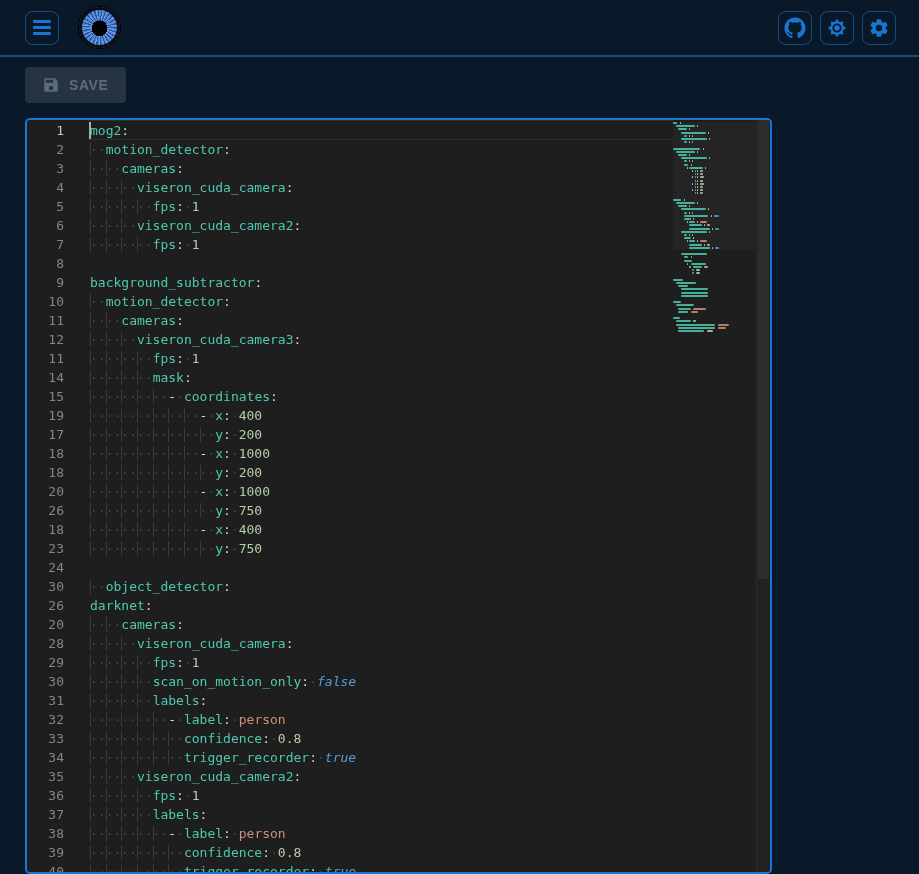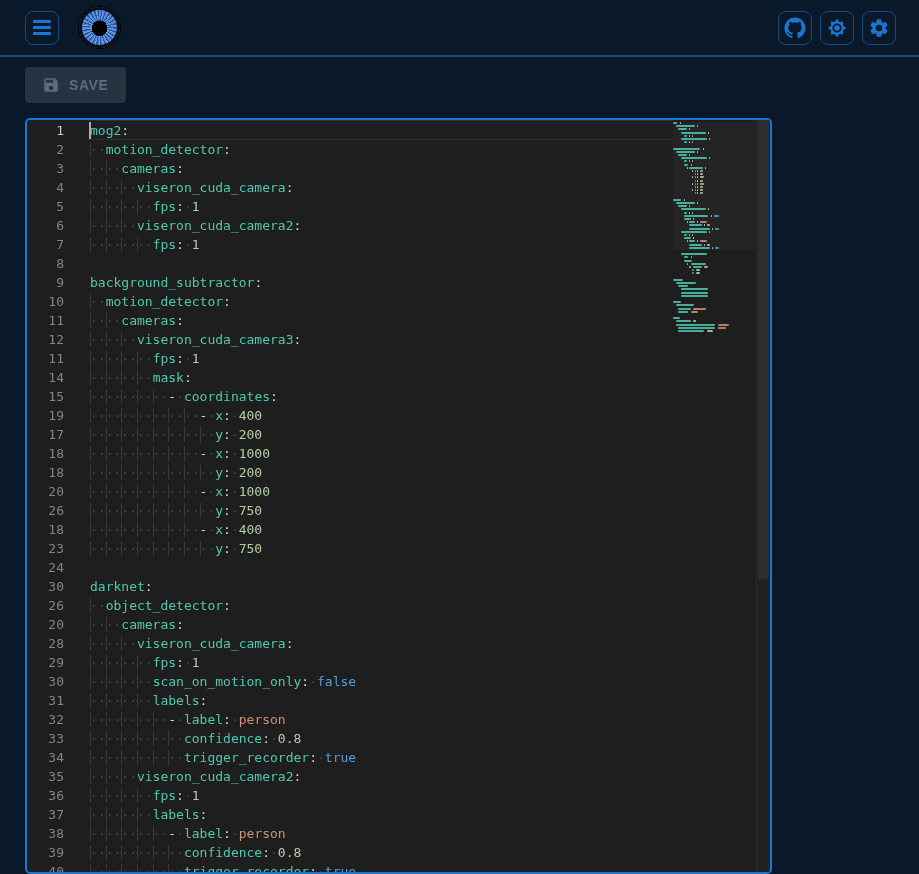--- a/index.html
+++ b/index.html
@@ -47,21 +47,21 @@
                 text-align:right; padding-right:26px; }
   .gutter .ln.active { color:#c6c6c6; }
   .codecol { position:absolute; left:63px; top:1px; right:97px; }
   .line { height:19px; line-height:19px; font-size:13px; white-space:pre; }
   .tok-ws { color:#454545; }
   .tok-ws.lead { background-image:repeating-linear-gradient(90deg,#3a3a3a 0,#3a3a3a 1px,transparent 1px,transparent 2ch); }
   .tok-key { color:#4ec9b0; }
   .tok-op { color:#d4d4d4; }
   .tok-num { color:#b5cea8; }
   .tok-str { color:#ce9178; }
-  .tok-bool { color:#569cd6; }
+  .tok-bool { color:#569cd6;font-style:italic; }
   .cursor { position:absolute; left:62px; top:2px; width:2px; height:17px; background:#aeafad; }
 
   .minimap { position:absolute; top:2px; right:15px; width:82px; height:218px; }
   .mrow { position:absolute; height:2px; border-radius:1px; opacity:.85; }
   .mslider { position:absolute; top:0; left:0; width:82px; height:128px;
              background:rgba(121,121,121,.07); }
   .scrollcol { position:absolute; top:0; right:0; bottom:0; width:14px;
                background:#212121; border-left:1px solid #2c2c2c; }
   .scrollcol .slider { position:absolute; top:0; left:1px; right:1px; height:61%;
                        background:rgba(121,121,121,.14); border-radius:2px; }
@@ -178,22 +178,22 @@
       <div class="line"><span class="tok-ws lead">··········</span><span class="tok-op">-</span><span class="tok-ws">·</span><span class="tok-key">coordinates</span><span class="tok-op">:</span></div>
       <div class="line"><span class="tok-ws lead">··············</span><span class="tok-op">-</span><span class="tok-ws">·</span><span class="tok-key">x</span><span class="tok-op">:</span><span class="tok-ws">·</span><span class="tok-num">400</span></div>
       <div class="line"><span class="tok-ws lead">················</span><span class="tok-key">y</span><span class="tok-op">:</span><span class="tok-ws">·</span><span class="tok-num">200</span></div>
       <div class="line"><span class="tok-ws lead">··············</span><span class="tok-op">-</span><span class="tok-ws">·</span><span class="tok-key">x</span><span class="tok-op">:</span><span class="tok-ws">·</span><span class="tok-num">1000</span></div>
       <div class="line"><span class="tok-ws lead">················</span><span class="tok-key">y</span><span class="tok-op">:</span><span class="tok-ws">·</span><span class="tok-num">200</span></div>
       <div class="line"><span class="tok-ws lead">··············</span><span class="tok-op">-</span><span class="tok-ws">·</span><span class="tok-key">x</span><span class="tok-op">:</span><span class="tok-ws">·</span><span class="tok-num">1000</span></div>
       <div class="line"><span class="tok-ws lead">················</span><span class="tok-key">y</span><span class="tok-op">:</span><span class="tok-ws">·</span><span class="tok-num">750</span></div>
       <div class="line"><span class="tok-ws lead">··············</span><span class="tok-op">-</span><span class="tok-ws">·</span><span class="tok-key">x</span><span class="tok-op">:</span><span class="tok-ws">·</span><span class="tok-num">400</span></div>
       <div class="line"><span class="tok-ws lead">················</span><span class="tok-key">y</span><span class="tok-op">:</span><span class="tok-ws">·</span><span class="tok-num">750</span></div>
       <div class="line"></div>
+      <div class="line"><span class="tok-ws lead">··</span><span class="tok-key">object_detector</span><span class="tok-op">:</span></div>
       <div class="line"><span class="tok-key">darknet</span><span class="tok-op">:</span></div>
-      <div class="line"><span class="tok-ws lead">··</span><span class="tok-key">object_detector</span><span class="tok-op">:</span></div>
       <div class="line"><span class="tok-ws lead">····</span><span class="tok-key">cameras</span><span class="tok-op">:</span></div>
       <div class="line"><span class="tok-ws lead">······</span><span class="tok-key">viseron_cuda_camera</span><span class="tok-op">:</span></div>
       <div class="line"><span class="tok-ws lead">········</span><span class="tok-key">fps</span><span class="tok-op">:</span><span class="tok-ws">·</span><span class="tok-num">1</span></div>
       <div class="line"><span class="tok-ws lead">········</span><span class="tok-key">scan_on_motion_only</span><span class="tok-op">:</span><span class="tok-ws">·</span><span class="tok-bool">false</span></div>
       <div class="line"><span class="tok-ws lead">········</span><span class="tok-key">labels</span><span class="tok-op">:</span></div>
       <div class="line"><span class="tok-ws lead">··········</span><span class="tok-op">-</span><span class="tok-ws">·</span><span class="tok-key">label</span><span class="tok-op">:</span><span class="tok-ws">·</span><span class="tok-str">person</span></div>
       <div class="line"><span class="tok-ws lead">············</span><span class="tok-key">confidence</span><span class="tok-op">:</span><span class="tok-ws">·</span><span class="tok-num">0.8</span></div>
       <div class="line"><span class="tok-ws lead">············</span><span class="tok-key">trigger_recorder</span><span class="tok-op">:</span><span class="tok-ws">·</span><span class="tok-bool">true</span></div>
       <div class="line"><span class="tok-ws lead">······</span><span class="tok-key">viseron_cuda_camera2</span><span class="tok-op">:</span></div>
       <div class="line"><span class="tok-ws lead">········</span><span class="tok-key">fps</span><span class="tok-op">:</span><span class="tok-ws">·</span><span class="tok-num">1</span></div>

